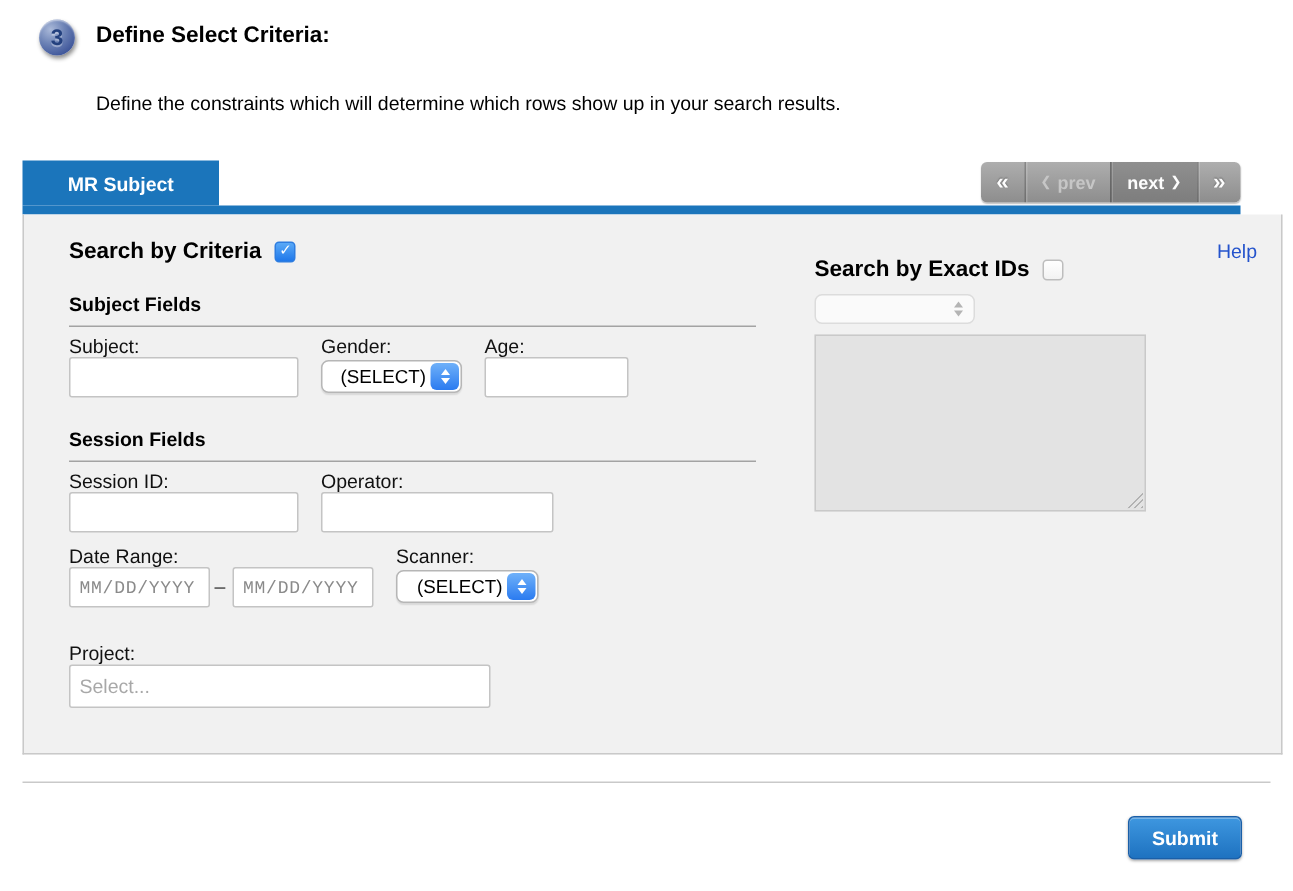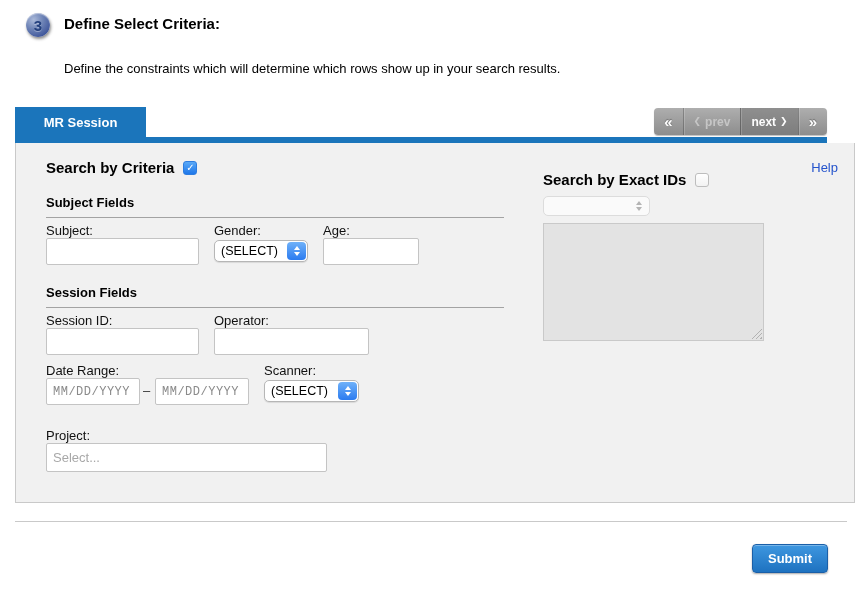--- a/index.html
+++ b/index.html
@@ -55,21 +55,21 @@
   .text-input{background:#fff;border:1px solid #c4c4c4;border-radius:2px;font-family:inherit;
     font-size:13px;padding:0 6px;color:#333;outline:none;}
   .text-input::placeholder{color:#a8a8a8;}
   .date-input{font-family:"Liberation Mono","DejaVu Sans Mono",monospace;font-size:12px;letter-spacing:.5px;}
   .date-input::placeholder{color:#8a8a8a;}
   .dash{font-size:13px;color:#333;}
 
   
   .select{display:flex;align-items:center;background:#fff;border:1px solid #b6b6b6;border-radius:5px;
     box-shadow:0 1px 1px rgba(0,0,0,.1);cursor:pointer;}
-  .select-value{flex:1;text-align:left;font-size:12.5px;color:#000;padding:0 2px 0 6px;white-space:nowrap;overflow:hidden;}
+  .select-value{flex:1;text-align:right;font-size:12.5px;color:#000;padding:0 2px 0 6px;white-space:nowrap;overflow:hidden;}
   .select-stepper{width:19px;align-self:stretch;margin:1px;border-radius:4px;
     background:linear-gradient(#6fb1f9,#2b7bf0);display:flex;flex-direction:column;align-items:center;justify-content:center;gap:2px;}
   .chev{width:0;height:0;border-left:3px solid transparent;border-right:3px solid transparent;}
   .chev.up{border-bottom:4px solid #fff;}
   .chev.down{border-top:4px solid #fff;}
   .select.disabled{background:#fafafa;border-color:#dcdcdc;box-shadow:none;cursor:default;}
   .select.disabled .select-stepper{background:transparent;}
   .select.disabled .chev.up{border-bottom-color:#b4b4b4;}
   .select.disabled .chev.down{border-top-color:#b4b4b4;}
 
@@ -95,21 +95,21 @@
 </style>
 </head>
 <body>
 
 <div class="page">
 
   <div class="step-badge">3</div>
   <h1 class="step-title">Define Select Criteria:</h1>
   <p class="step-subtitle">Define the constraints which will determine which rows show up in your search results.</p>
 
-  <div class="tab tab-active">MR Session</div>
+  <div class="tab tab-active">MR Subject</div>
   <div class="tab tab-inactive">Subjects</div>
 
   <div class="pager">
     <button class="pager-btn">
       <span class="dbl">«</span>
     </button>
     <button class="pager-btn dim">
       <span class="sgl">❮</span>
       <span class="lbl">prev</span>
     </button>

